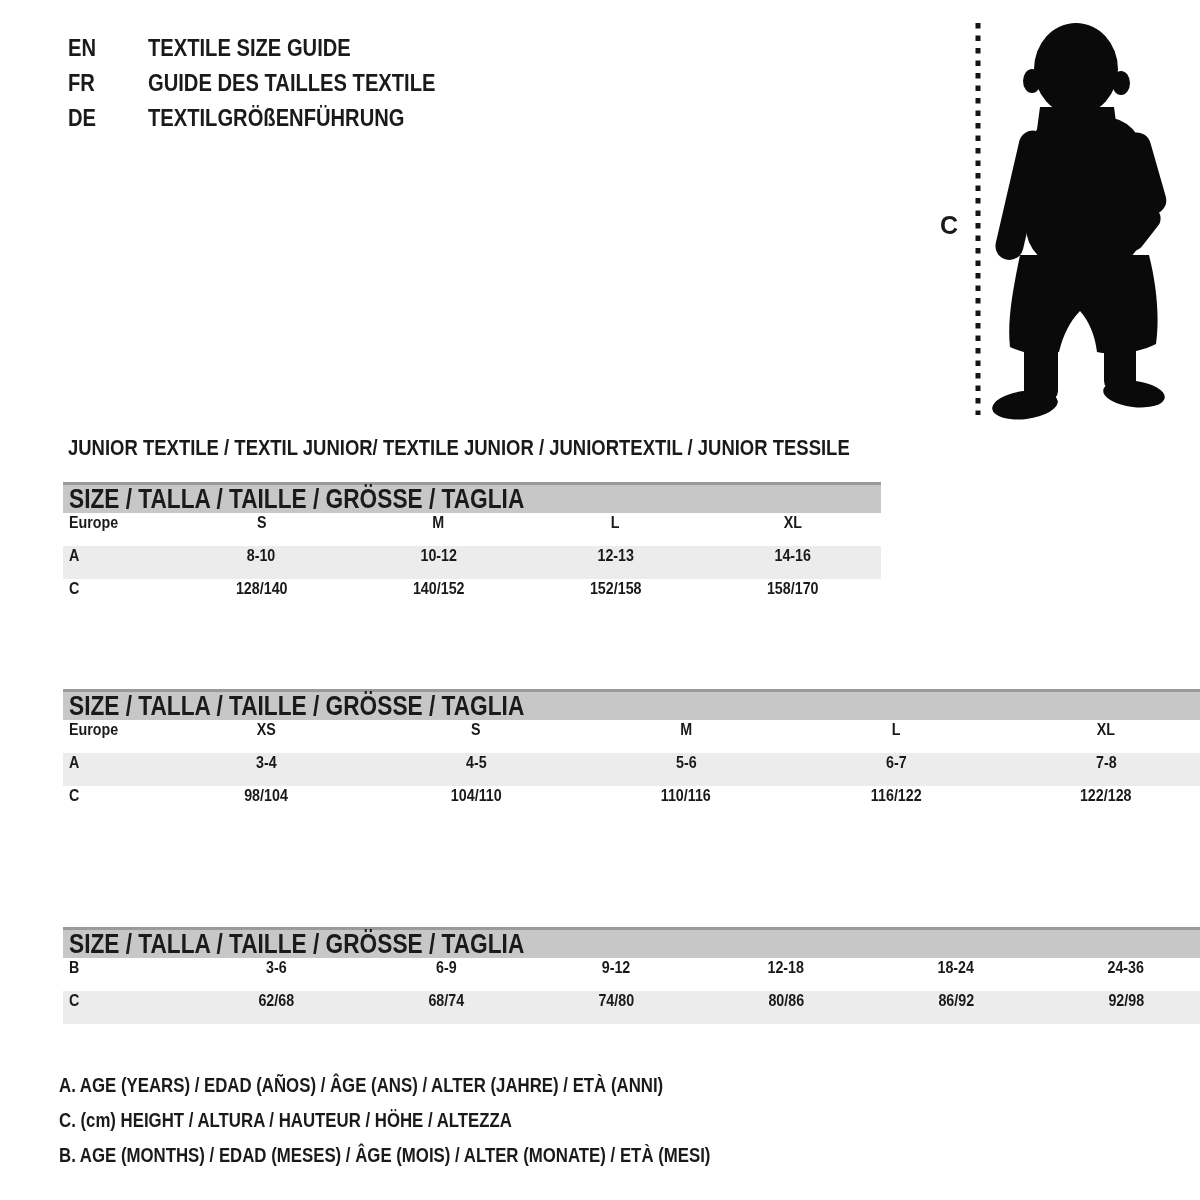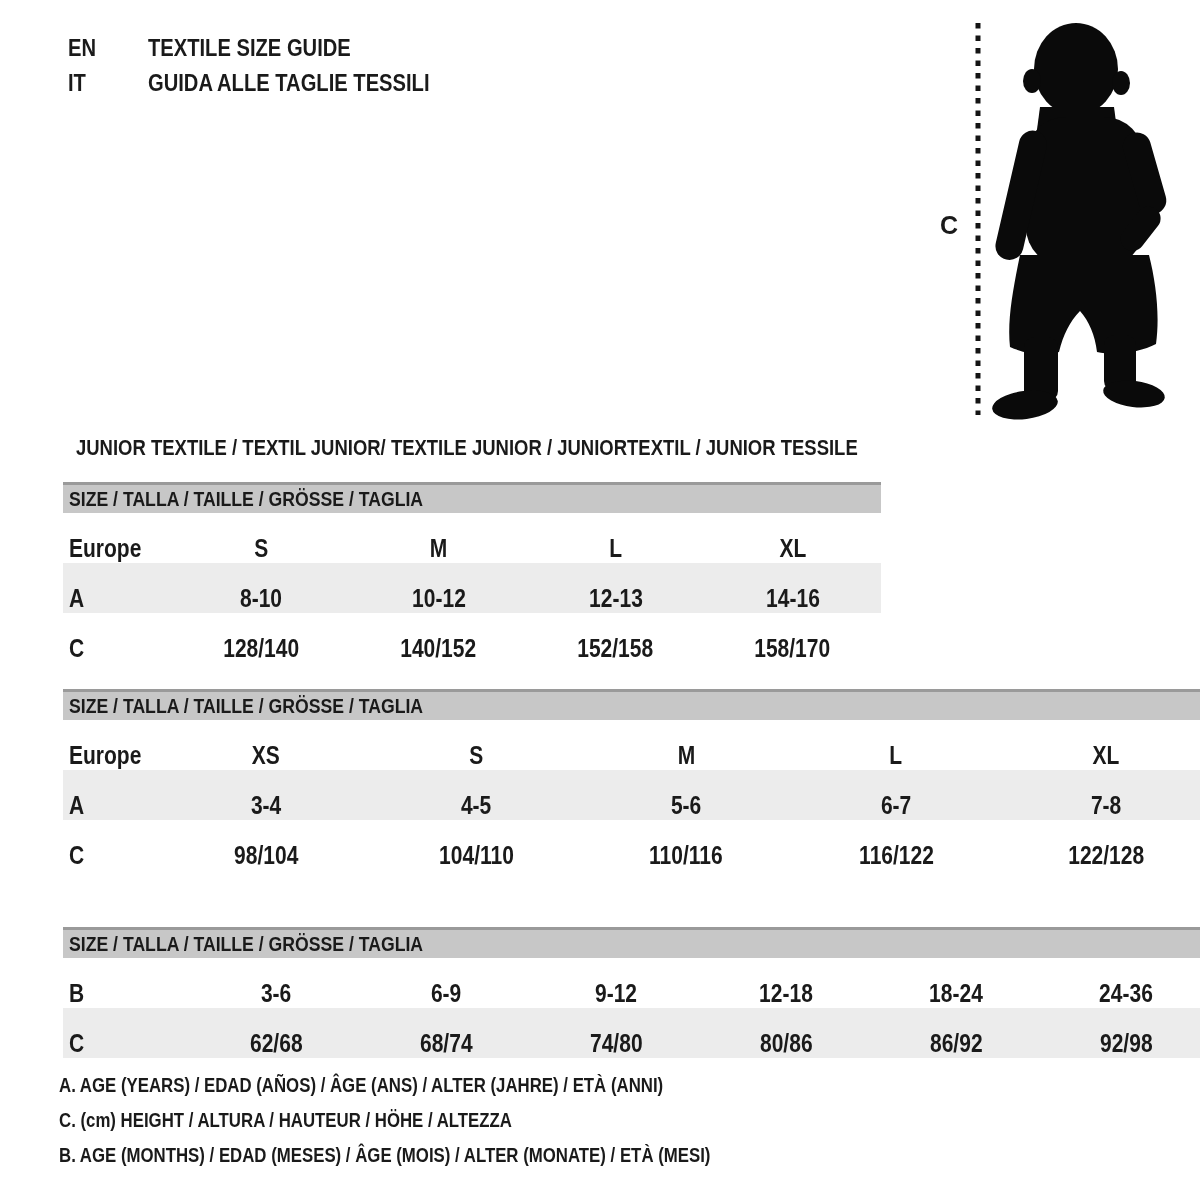--- a/index.html
+++ b/index.html
@@ -22,40 +22,40 @@
   .lang { position: absolute; left: 40px; top: 30px; }
   .lang-row { display: flex; align-items: center; height: 35px; font-size: 24px; }
   .lang-code { width: 80px; flex: 0 0 80px; }
 
   
   .figure { position: absolute; left: 900px; top: 15px; width: 270px; height: 410px; }
   .figure svg { position: absolute; left: 0; top: 0; }
   .height-label { position: absolute; left: 12px; top: 196px; font-size: 25px; }
 
   
-  .section-heading { position: absolute; left: 48px; font-size: 22px; line-height: 30px; }
+  .section-heading { position: absolute; left: 40px; font-size: 22px; line-height: 30px; }
   .junior-head { top: 433px; }
   .children-head { top: 641px; }
   .babies-head { top: 841px; line-height: 35px; }
   .sub-small { font-size: 14px; vertical-align: -3px; }
 
   
   .tbl { position: absolute; left: 35px; }
   .junior-tbl { top: 482px; width: 818px; }
   .children-tbl { top: 689px; width: 1148px; }
   .babies-tbl { top: 927px; width: 1148px; }
   .size-bar {
     height: 28px;
     border-top: 3px solid var(--size-bar-edge, #9a9a9a);
     background: var(--size-bar-bg, #c7c7c7);
     display: flex; align-items: center;
     padding-left: 6px;
-    font-size: 21px;
+    font-size: 27px;
   }
-  .trow { display: flex; align-items: flex-end; height: 50px; font-size: 25px; }
+  .trow { display: flex; align-items: flex-start; height: 33px; font-size: 17px; }
   .trow.alt { background: var(--row-alt-bg, #ececec); }
   .lab { box-sizing: border-box; padding-left: 6px; flex: 0 0 auto; }
   .junior-tbl .lab { width: 110px; }
   .children-tbl .lab { width: 98px; }
   .babies-tbl .lab { width: 128px; }
   .cell { flex: 1 1 0; display: flex; justify-content: center; align-items: center; }
 
   
   .legend { position: absolute; left: 31px; top: 1068px; font-size: 20px; }
   .legend-line { display: flex; align-items: center; height: 35px; }
@@ -64,22 +64,26 @@
 <body>
 
 <div class="page">
 
   <div class="lang">
     <div class="lang-row">
       <span class="lang-code"><span class="cond">EN</span></span>
       <span class="cond">TEXTILE SIZE GUIDE</span>
     </div>
     <div class="lang-row">
-      <span class="lang-code"><span class="cond">IT</span></span>
-      <span class="cond">GUIDA ALLE TAGLIE TESSILI</span>
+      <span class="lang-code"><span class="cond">FR</span></span>
+      <span class="cond">GUIDE DES TAILLES TEXTILE</span>
+    </div>
+    <div class="lang-row">
+      <span class="lang-code"><span class="cond">DE</span></span>
+      <span class="cond">TEXTILGRÖßENFÜHRUNG</span>
     </div>
   </div>
 
   <div class="figure">
     <svg width="270" height="410" viewBox="0 0 270 410">
       <line x1="50" y1="8" x2="50" y2="400" stroke="#141414" stroke-width="5" stroke-dasharray="5.5 7"></line>
       <g fill="#0a0a0a">
         <ellipse cx="148" cy="54" rx="42" ry="46"></ellipse>
         <ellipse cx="104" cy="66" rx="9" ry="12"></ellipse>
         <ellipse cx="193" cy="68" rx="9" ry="12"></ellipse>

